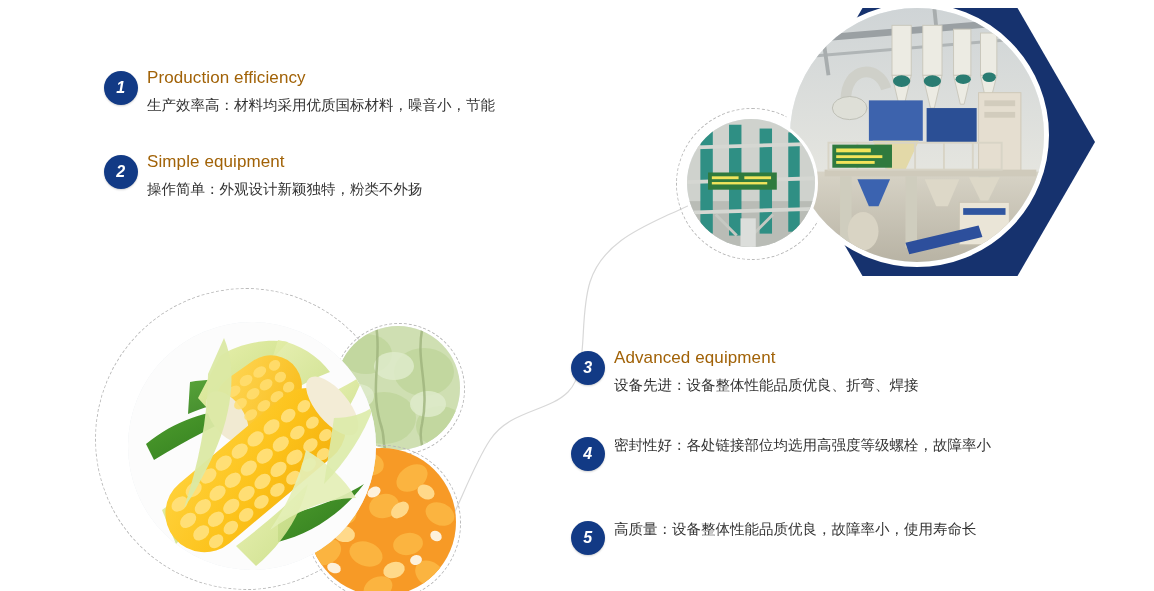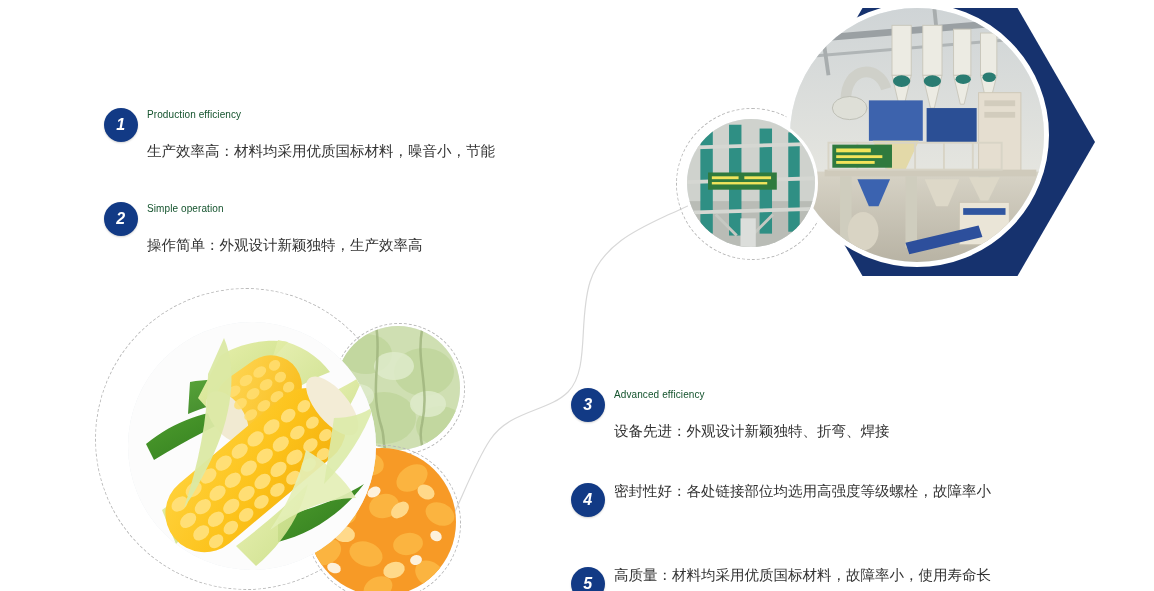--- a/index.html
+++ b/index.html
@@ -53,32 +53,31 @@
     font-style: italic;
     font-weight: bold;
     font-size: 16px;
     line-height: 34px;
     text-align: center;
     letter-spacing: 0.5px;
     box-shadow: 0 1px 2px rgba(0,0,0,0.18);
   }
 
   .feature-title {
-    color: #14532d;
-    font-size: 10px;
+    color: #a16207;
+    font-size: 17px;
     line-height: 19px;
     letter-spacing: 0.1px;
     white-space: nowrap;
-    margin-top: 37px;
   }
   .feature-desc {
     color: #333333;
     font-size: 14.5px;
     line-height: 22px;
-    margin-top: 16px;
+    margin-top: 7px;
     white-space: nowrap;
   }
   .hexagon {
     position: absolute;
     left: 785px;
     top: 8px;
     width: 310px;
     height: 268px;
     background: #16326e;
     clip-path: polygon(25% 0%, 75% 0%, 100% 50%, 75% 100%, 25% 100%, 0% 50%);
@@ -443,37 +442,37 @@
   <div class="feature-group" id="feature-group-top">
 
     <div class="feature-item">
       <div class="badge">1</div>
       <div class="feature-title">Production efficiency</div>
       <div class="feature-desc">生产效率高：材料均采用优质国标材料，噪音小，节能</div>
     </div>
 
     <div class="feature-item">
       <div class="badge">2</div>
-      <div class="feature-title">Simple operation</div>
-      <div class="feature-desc">操作简单：外观设计新颖独特，生产效率高</div>
+      <div class="feature-title">Simple equipment</div>
+      <div class="feature-desc">操作简单：外观设计新颖独特，粉类不外扬</div>
     </div>
   </div>
 
   <div class="feature-group" id="feature-group-bottom">
 
     <div class="feature-item">
       <div class="badge">3</div>
-      <div class="feature-title">Advanced efficiency</div>
-      <div class="feature-desc">设备先进：外观设计新颖独特、折弯、焊接</div>
+      <div class="feature-title">Advanced equipment</div>
+      <div class="feature-desc">设备先进：设备整体性能品质优良、折弯、焊接</div>
     </div>
 
     <div class="feature-item">
       <div class="badge">4</div>
       <div class="feature-desc">密封性好：各处链接部位均选用高强度等级螺栓，故障率小</div>
     </div>
 
     <div class="feature-item">
       <div class="badge">5</div>
-      <div class="feature-desc">高质量：材料均采用优质国标材料，故障率小，使用寿命长</div>
+      <div class="feature-desc">高质量：设备整体性能品质优良，故障率小，使用寿命长</div>
     </div>
   </div>
 
 </div>
 
 </body></html>

